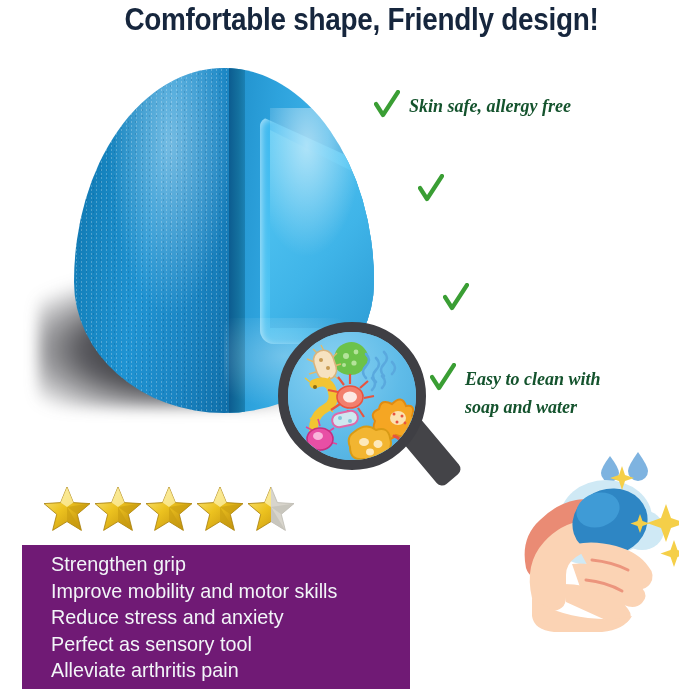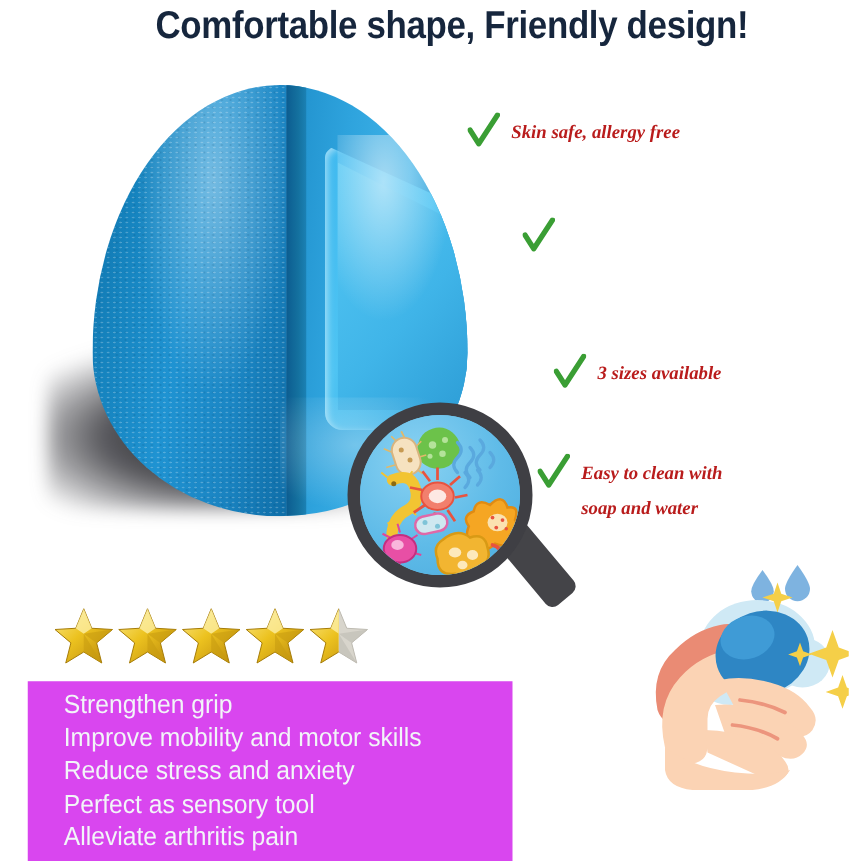--- a/index.html
+++ b/index.html
@@ -154,23 +154,23 @@
   .check-mark{
     flex:0 0 auto;
     width:26px; height:30px;
     position:relative;
     top:-2px;
   }
   .check-text{
     font-family:"Liberation Serif", serif;
     font-weight:bold;
     font-style:italic;
-    font-size:15px;
+    font-size:18px;
     line-height:28px;
-    color:#b91c1c;
+    color:#14532d;
     white-space:pre-line;
   }
 
   
   #stars{
     position:absolute;
     left:18px; top:483px;
     width:256px; height:62px;
     display:flex;
     gap:-2px;
@@ -186,21 +186,21 @@
     position:absolute;
     left:492px; top:448px;
     width:180px; height:190px;
   }
 
   
   #benefits-panel{
     position:absolute;
     left:0; top:545px;
     width:388px; height:144px;
-    background:#d946ef;
+    background:#701a75;
     box-sizing:border-box;
     padding:6px 0 0 29px;
   }
   .benefit-line{
     font-family:"Liberation Sans", sans-serif;
     font-size:21px;
     line-height:26.5px;
     color:#f2f5f8;
     transform:scaleX(0.94);
     transform-origin:left center;
@@ -320,21 +320,20 @@
         </svg>
     </span>
   </div>
 
   <div class="check-row" style="left:421px; top:285px;">
     <span class="check-mark">
       <svg width="26" height="30" viewBox="0 0 26 30">
           <path d="M2 14 L9 25 L24 2" fill="none" stroke="#3a9e34" stroke-width="4.2" stroke-linecap="round" stroke-linejoin="round"></path>
         </svg>
     </span>
-    <span class="check-text">3 sizes available</span>
   </div>
 
   <div class="check-row" style="left:408px; top:365px;">
     <span class="check-mark">
       <svg width="26" height="30" viewBox="0 0 26 30">
           <path d="M2 14 L9 25 L24 2" fill="none" stroke="#3a9e34" stroke-width="4.2" stroke-linecap="round" stroke-linejoin="round"></path>
         </svg>
     </span>
     <span class="check-text">Easy to clean with
 soap and water</span>

